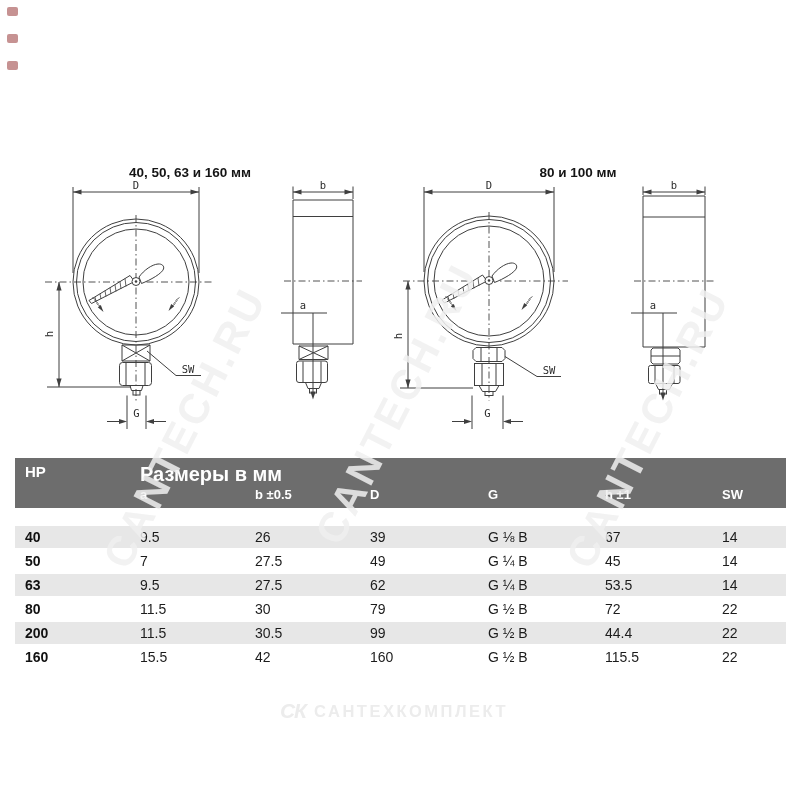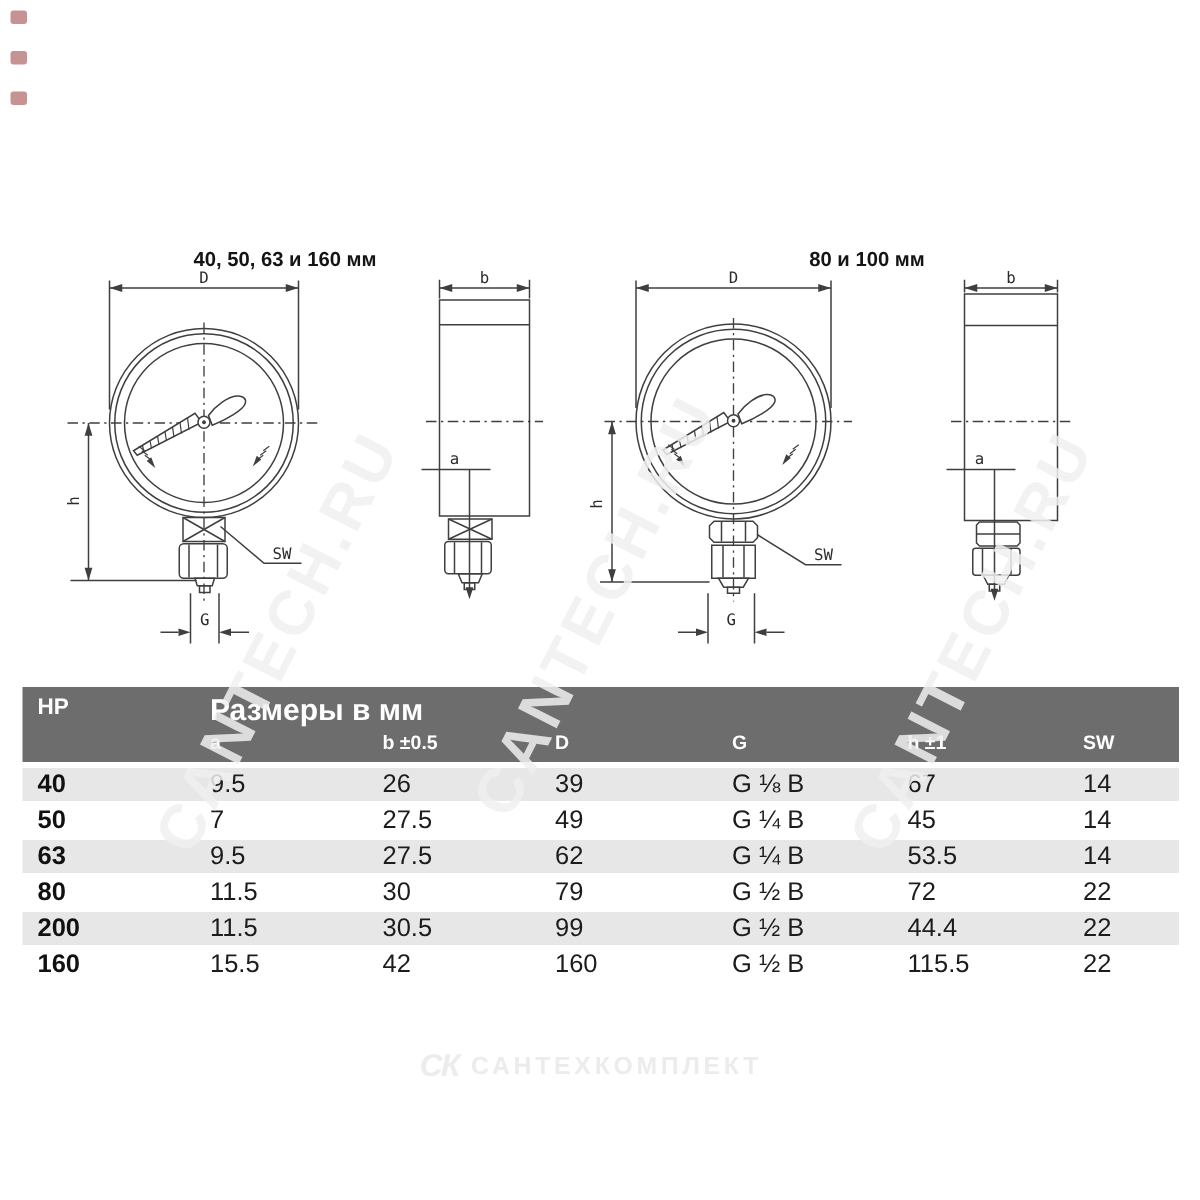--- a/index.html
+++ b/index.html
@@ -34,34 +34,34 @@
   }
   .footer-logo { font-size:21px; font-weight:bold; font-style:italic; letter-spacing:-1px; }
   .footer-text { font-size:16.5px; font-weight:bold; letter-spacing:2.5px; }
   .artifact {
     position:absolute; left:7px; width:11px; height:9px;
     background:var(--artifact,#a04a4a); opacity:.6; border-radius:2px; z-index:3;
   }
   
   .dim-table { position:absolute; left:15px; top:458px; width:771px; z-index:3; }
   .thead {
-    position:relative; height:50px; margin-bottom:4px;
+    position:relative; height:50px; margin-bottom:18px;
     background:var(--header-bg,#6d6d6d); color:#ffffff;
   }
   .hp-label    { position:absolute; left:10px;  top:5px; font-size:15px; font-weight:bold; }
   .group-label { position:absolute; left:125px; top:5px; font-size:20px; font-weight:bold; }
   .sub-row {
     position:absolute; left:0; top:29px; width:100%; display:grid;
     grid-template-columns:115px 115px 115px 118px 117px 117px 74px;
     font-size:13px; font-weight:bold;
   }
   .sub-row > div { padding-left:10px; }
   .trow {
     display:grid; grid-template-columns:115px 115px 115px 118px 117px 117px 74px;
-    height:22px; margin-bottom:2px; font-size:17px; align-items:center; color:#1c1c1c;
+    height:22px; margin-bottom:2px; font-size:14px; align-items:center; color:#1c1c1c;
   }
   .trow > div { padding-left:10px; }
   .trow .hp { font-weight:bold; color:#111; }
   .trow.alt { background:var(--row-alt,#e7e7e7); }
 </style>
 </head>
 <body>
 
 <div class="artifact" style="top:7px"></div>
 <div class="artifact" style="top:34px"></div>

